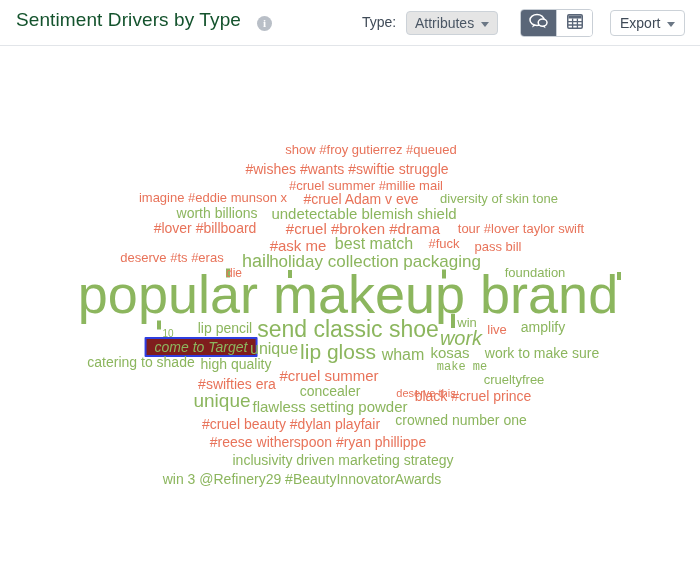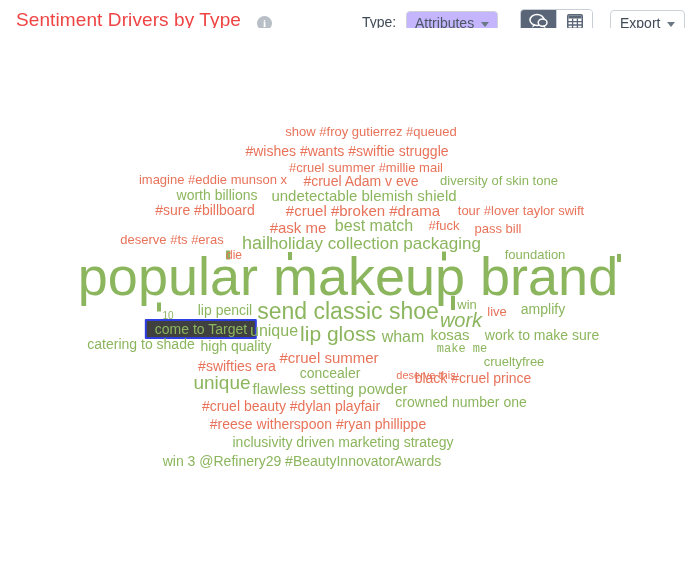--- a/index.html
+++ b/index.html
@@ -27,21 +27,21 @@
     background: #ffffff;
     display: flex;
     align-items: center;
   }
   #panel-title {
     position: absolute;
     left: 16px;
     top: 9px;
     font-size: 19px;
     font-weight: 400;
-    color: #ef4444;
+    color: #14532d;
     letter-spacing: 0.1px;
     white-space: nowrap;
   }
   #info-icon {
     position: absolute;
     left: 257px;
     top: 16px;
     width: 15px;
     height: 15px;
     border-radius: 50%;
@@ -64,21 +64,21 @@
   }
   #type-select {
     position: absolute;
     left: 406px;
     top: 11px;
     height: 24px;
     box-sizing: border-box;
     padding: 0 8px;
     border: 1px solid #ccd2d8;
     border-radius: 4px;
-    background: #c4b5fd;
+    background: #e5e5e5;
     display: flex;
     align-items: center;
     gap: 7px;
     font-size: 14px;
     color: #4a5664;
     cursor: pointer;
   }
   .caret {
     display: inline-block;
     width: 0; height: 0;
@@ -127,43 +127,44 @@
     gap: 7px;
     font-size: 14px;
     color: #3f4a57;
     cursor: pointer;
   }
 
   
   #wordcloud {
     position: absolute;
     left: 0;
-    top: 28px;
+    top: 46px;
     width: 700px;
     height: 528px;
     background: #ffffff;
     overflow: hidden;
   }
   .word {
     position: absolute;
     white-space: nowrap;
     line-height: 1;
     font-family: "Liberation Sans", sans-serif;
     font-weight: 400;
     cursor: pointer;
     transform: translate(-50%, -50%);
   }
   .word.pos { color: #8cb65e; }
   .word.neg { color: #e8735a; }
   .word.selected {
     border: 2px solid #2f3ee0;
     padding: 1px 8px;
     border-radius: 1px;
-    background: #404040;
-    box-sizing: border-box;
+    background: #7f1d1d;
+    box-sizing: border-box;
+    font-style: italic;
   }
   .tick {
     position: absolute;
     width: 4px;
     background: #8cb65e;
     transform: translate(-50%, -50%);
   }
 </style>
 </head>
 <body>
@@ -220,21 +221,21 @@
     <div class="tick" style="left: 453px; top: 275px; height: 14px;"></div>
     <div class="tick" style="left: 619px; top: 230px; height: 8px;"></div>
     <div class="word neg" style="left: 371px; top: 103px; font-size: 13px;">show #froy gutierrez #queued</div>
     <div class="word neg" style="left: 347px; top: 123px; font-size: 14px;">#wishes #wants #swiftie struggle</div>
     <div class="word neg" style="left: 366px; top: 139px; font-size: 13px;">#cruel summer #millie mail</div>
     <div class="word neg" style="left: 213px; top: 151px; font-size: 13px;">imagine #eddie munson x</div>
     <div class="word neg" style="left: 361px; top: 153px; font-size: 14px;">#cruel Adam v eve</div>
     <div class="word pos" style="left: 499px; top: 152px; font-size: 13px;">diversity of skin tone</div>
     <div class="word pos" style="left: 217px; top: 167px; font-size: 14px;">worth billions</div>
     <div class="word pos" style="left: 364px; top: 167px; font-size: 15px;">undetectable blemish shield</div>
-    <div class="word neg" style="left: 205px; top: 182px; font-size: 14px;">#sure #billboard</div>
+    <div class="word neg" style="left: 205px; top: 182px; font-size: 14px;">#lover #billboard</div>
     <div class="word neg" style="left: 363px; top: 182px; font-size: 15px;">#cruel #broken #drama</div>
     <div class="word neg" style="left: 521px; top: 182px; font-size: 13px;">tour #lover taylor swift</div>
     <div class="word neg" style="left: 298px; top: 199px; font-size: 15px;">#ask me</div>
     <div class="word pos" style="left: 374px; top: 198px; font-size: 16px;">best match</div>
     <div class="word neg" style="left: 444px; top: 197px; font-size: 13px;">#fuck</div>
     <div class="word neg" style="left: 498px; top: 200px; font-size: 13px;">pass bill</div>
     <div class="word neg" style="left: 172px; top: 211px; font-size: 13px;">deserve #ts #eras</div>
     <div class="word pos" style="left: 256px; top: 215px; font-size: 18px;">hail</div>
     <div class="word pos" style="left: 375px; top: 215px; font-size: 17px;">holiday collection packaging</div>
     <div class="word pos" style="left: 535px; top: 226px; font-size: 13px;">foundation</div>

